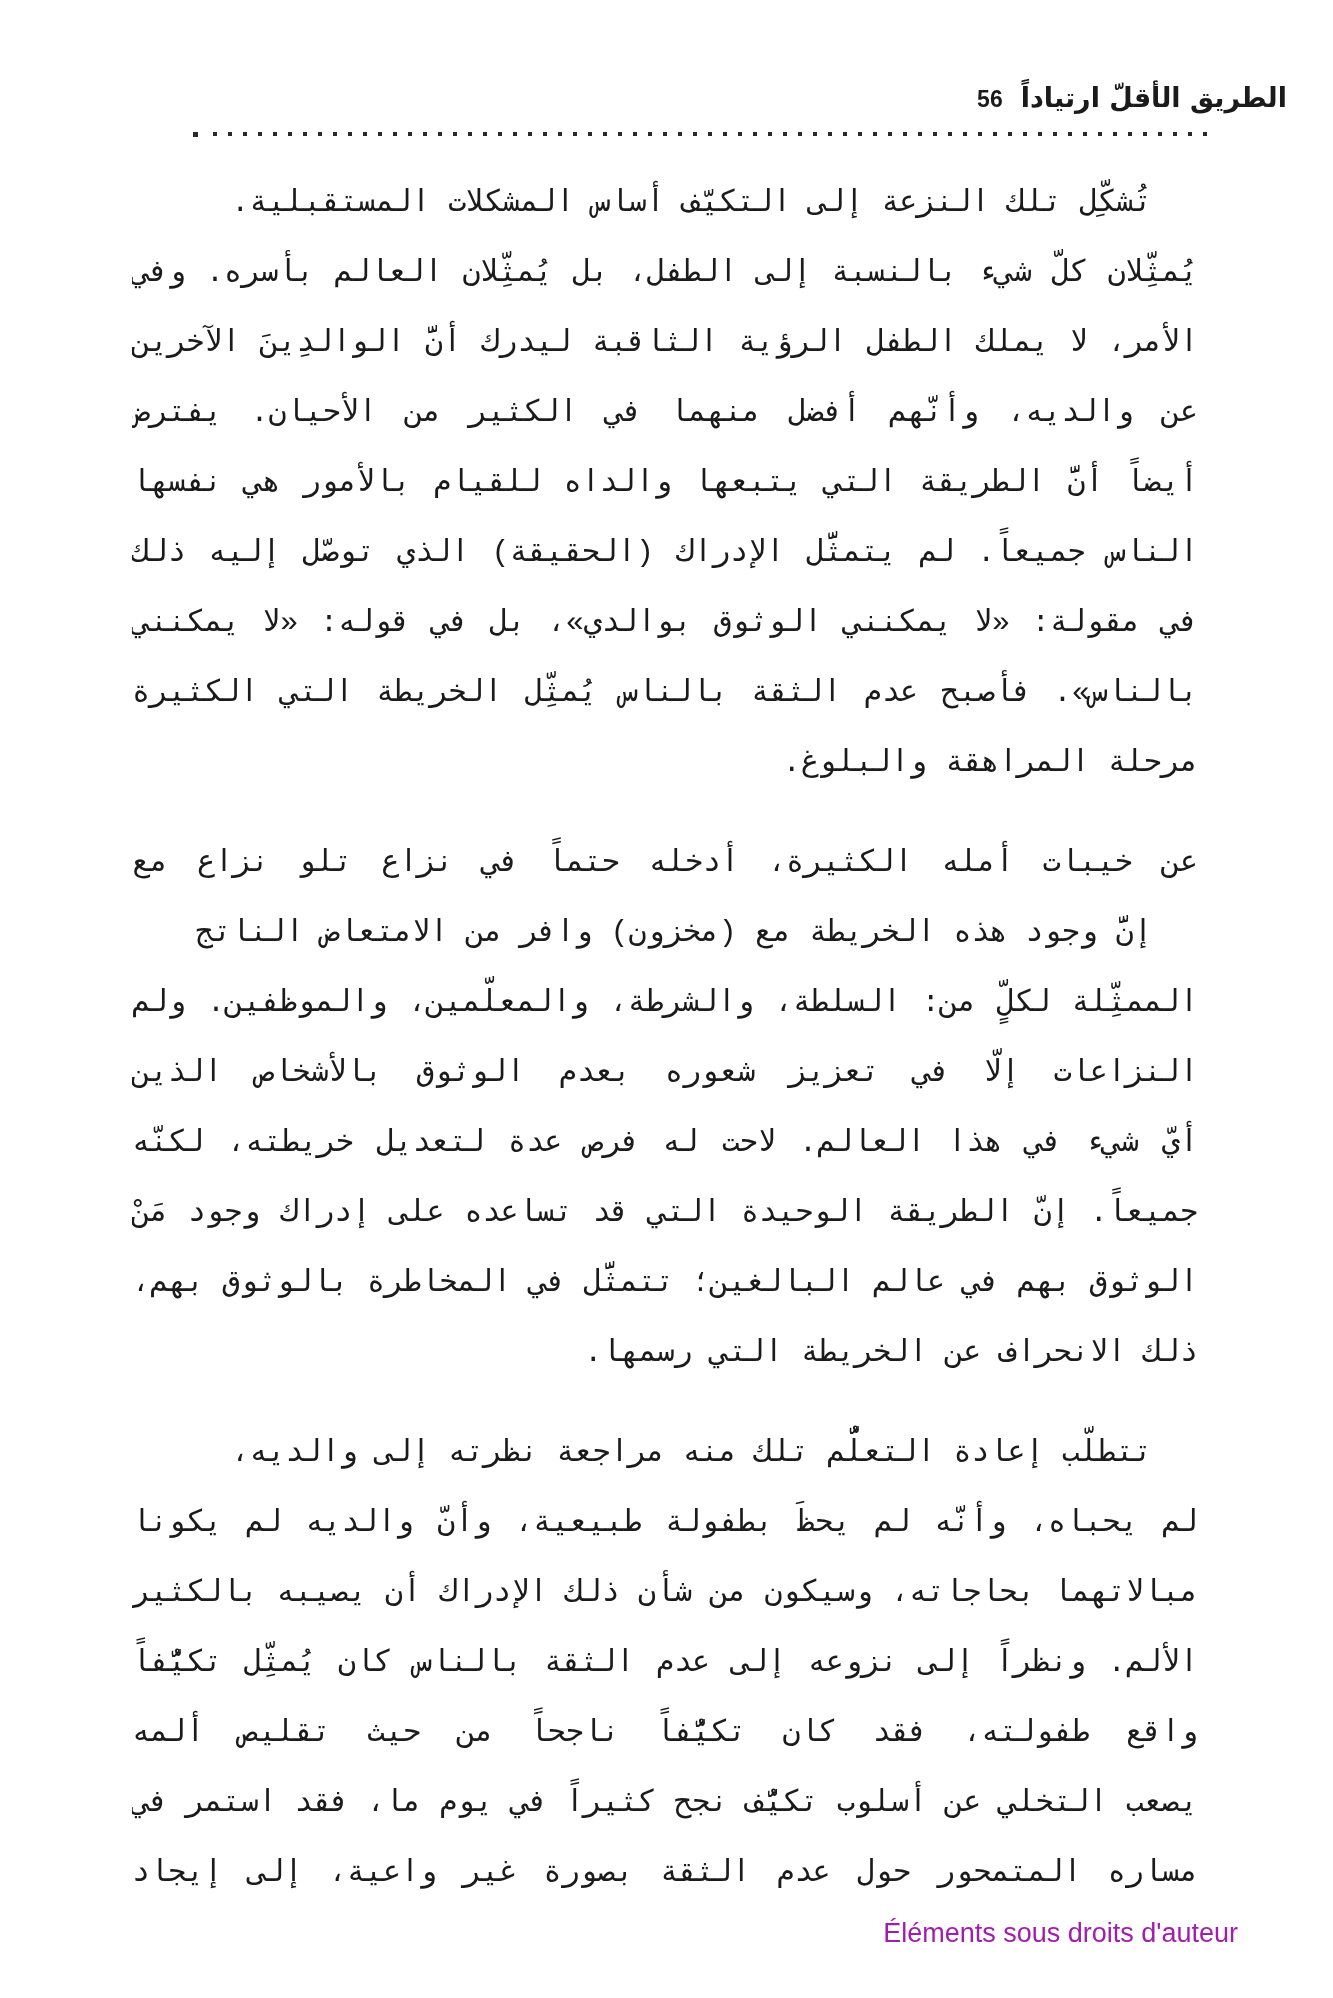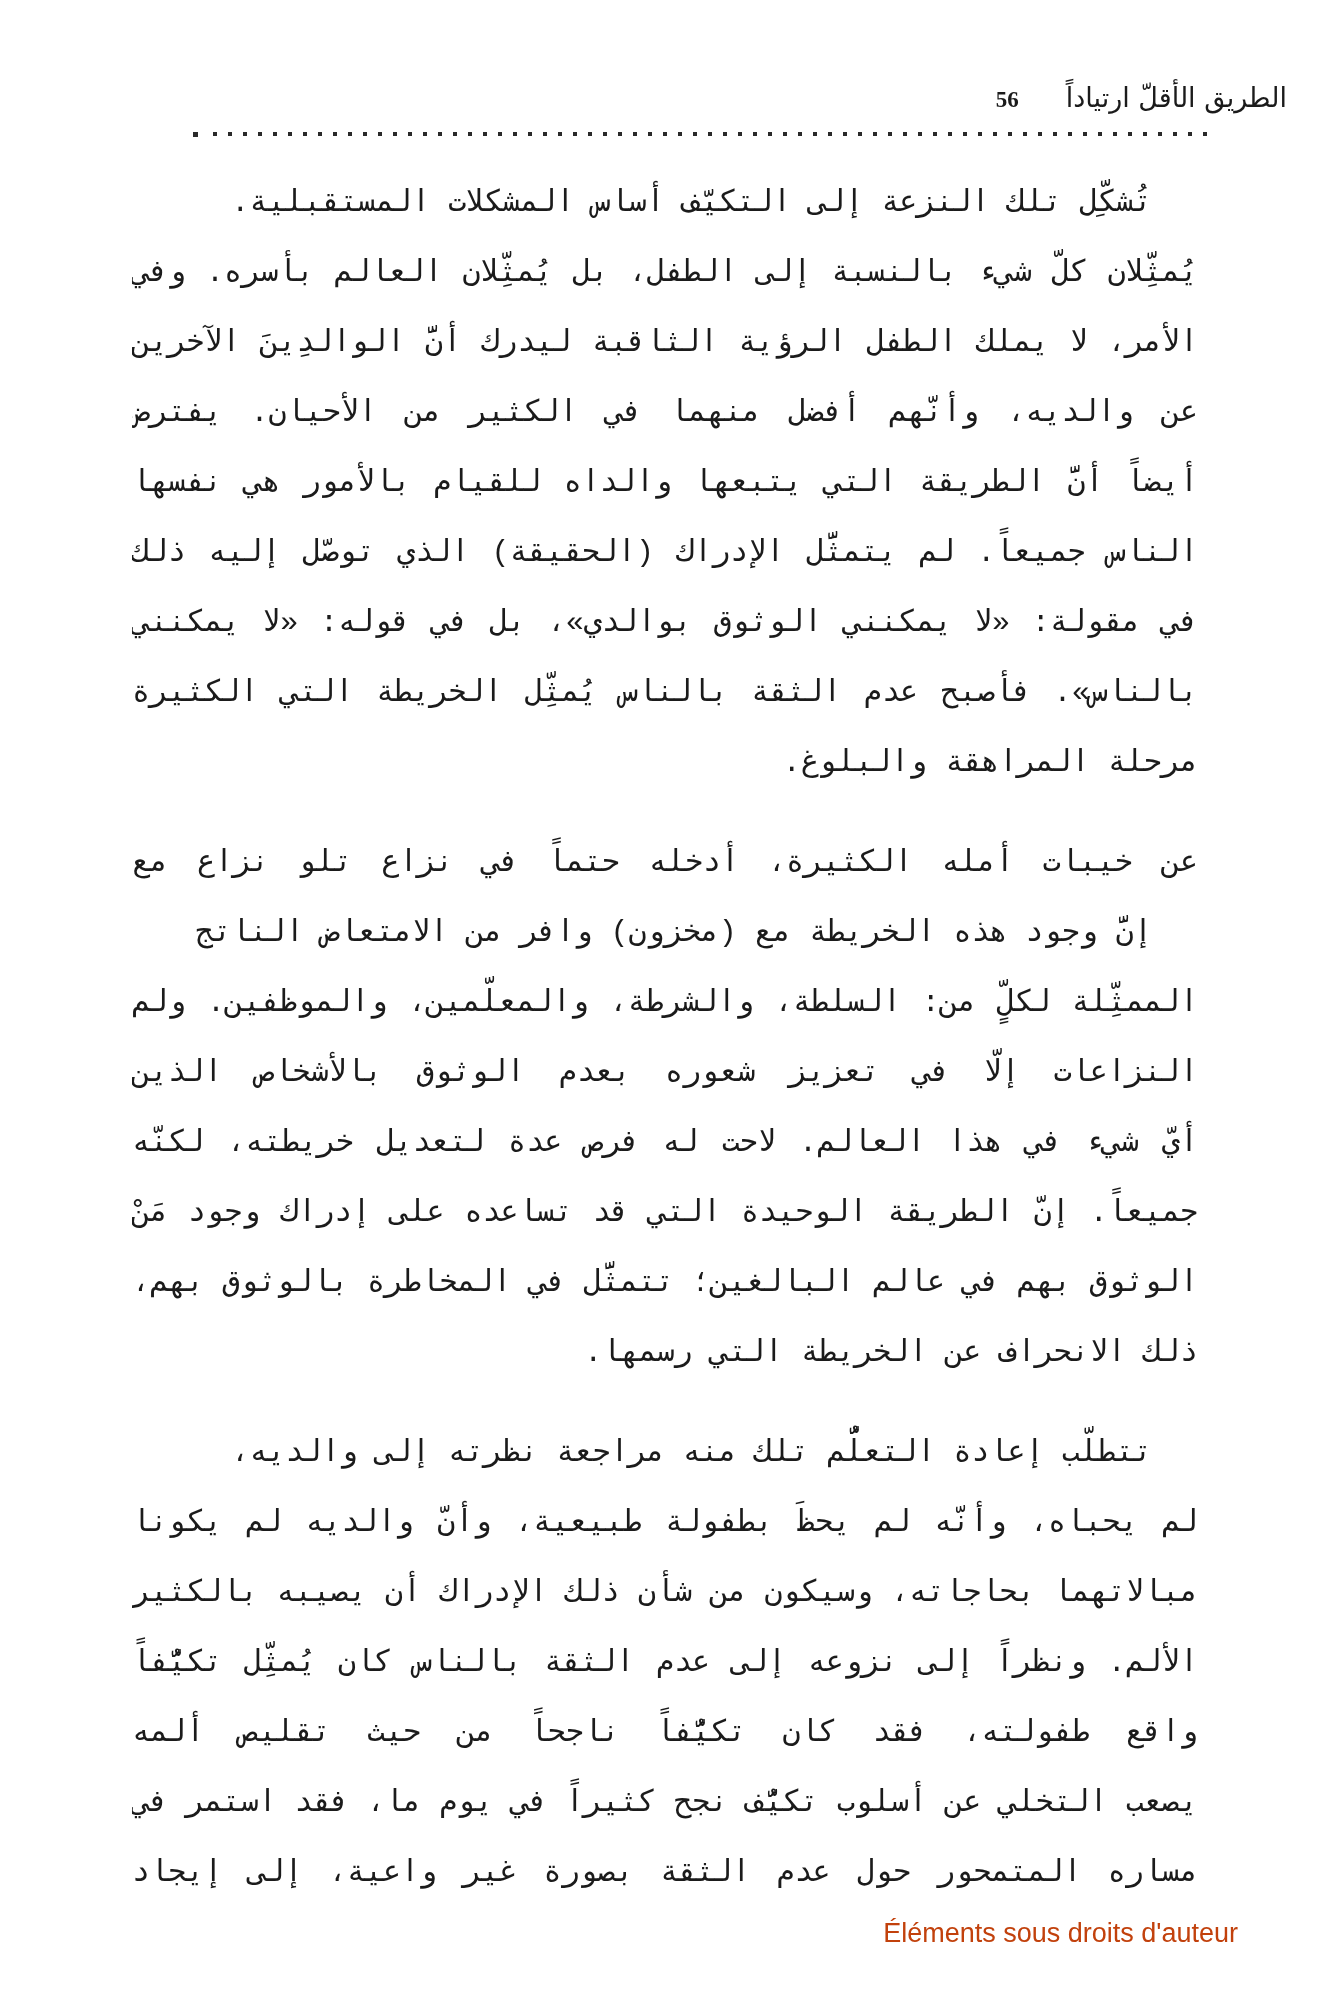--- a/index.html
+++ b/index.html
@@ -23,28 +23,27 @@
     top: 82px;
     right: 46px;
     direction: rtl;
     display: flex;
     align-items: baseline;
     gap: 18px;
     white-space: nowrap;
   }
   .running-head .title {
     font-size: 27px;
-    font-weight: 400;
+    font-weight: 700;
     letter-spacing: 0.5px;
-    margin-left: 29px;
   }
   .running-head .pagenum {
     font-size: 23px;
     font-weight: 700;
-    font-family: Liberation Serif, serif;
+    font-family: Liberation Sans, sans-serif;
   }
 
   
   .rule {
     position: absolute;
     left: 193px;
     top: 131px;
     width: 1017px;
     height: 6px;
   }
@@ -96,21 +95,21 @@
   .line.last {
   }
 
   
   .footer {
     position: absolute;
     top: 1918px;
     right: 95px;
     font-family: "Liberation Sans", sans-serif;
     font-size: 27px;
-    color: #c2410c;
+    color: #a21caf;
     direction: ltr;
   }
 </style>
 </head>
 <body>
 
 <div class="page">
 
   <div class="running-head">
     <span class="title">الطريق الأقلّ ارتياداً</span>

